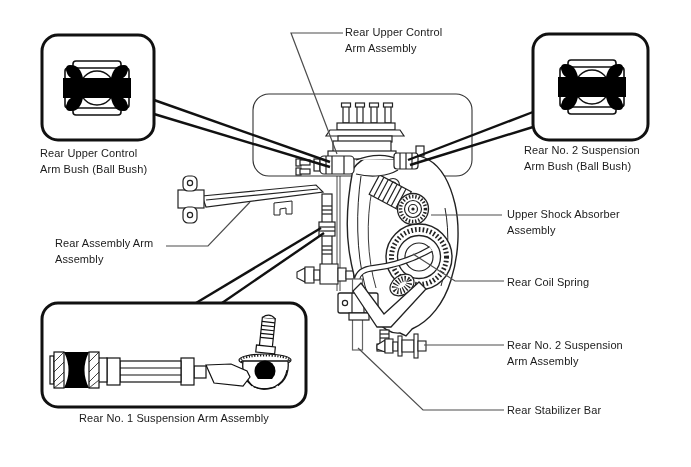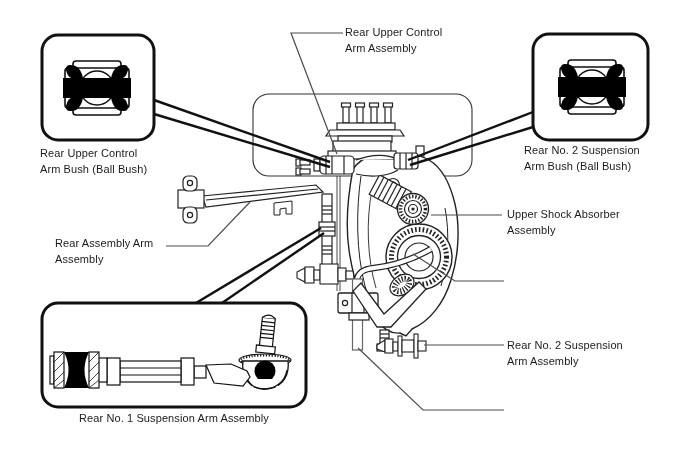--- a/index.html
+++ b/index.html
@@ -307,24 +307,30 @@
 <div class="label" style="left:55px;top:235px;">
   <span>Rear Assembly Arm</span>
   <span>Assembly</span>
 </div>
 
 <div class="label" style="left:507px;top:206px;">
   <span>Upper Shock Absorber</span>
   <span>Assembly</span>
 </div>
 
+<div class="label" style="left:507px;top:274px;">
+  <span>Rear Coil Spring</span>
+</div>
 
 <div class="label" style="left:507px;top:337px;">
   <span>Rear No. 2 Suspension</span>
   <span>Arm Assembly</span>
 </div>
 
+<div class="label" style="left:507px;top:402px;">
+  <span>Rear Stabilizer Bar</span>
+</div>
 
 <div class="label centered" style="left:42px;top:410px;width:264px;">
   <span>Rear No. 1 Suspension Arm Assembly</span>
 </div>
 
 </div>
 
 </body></html>

